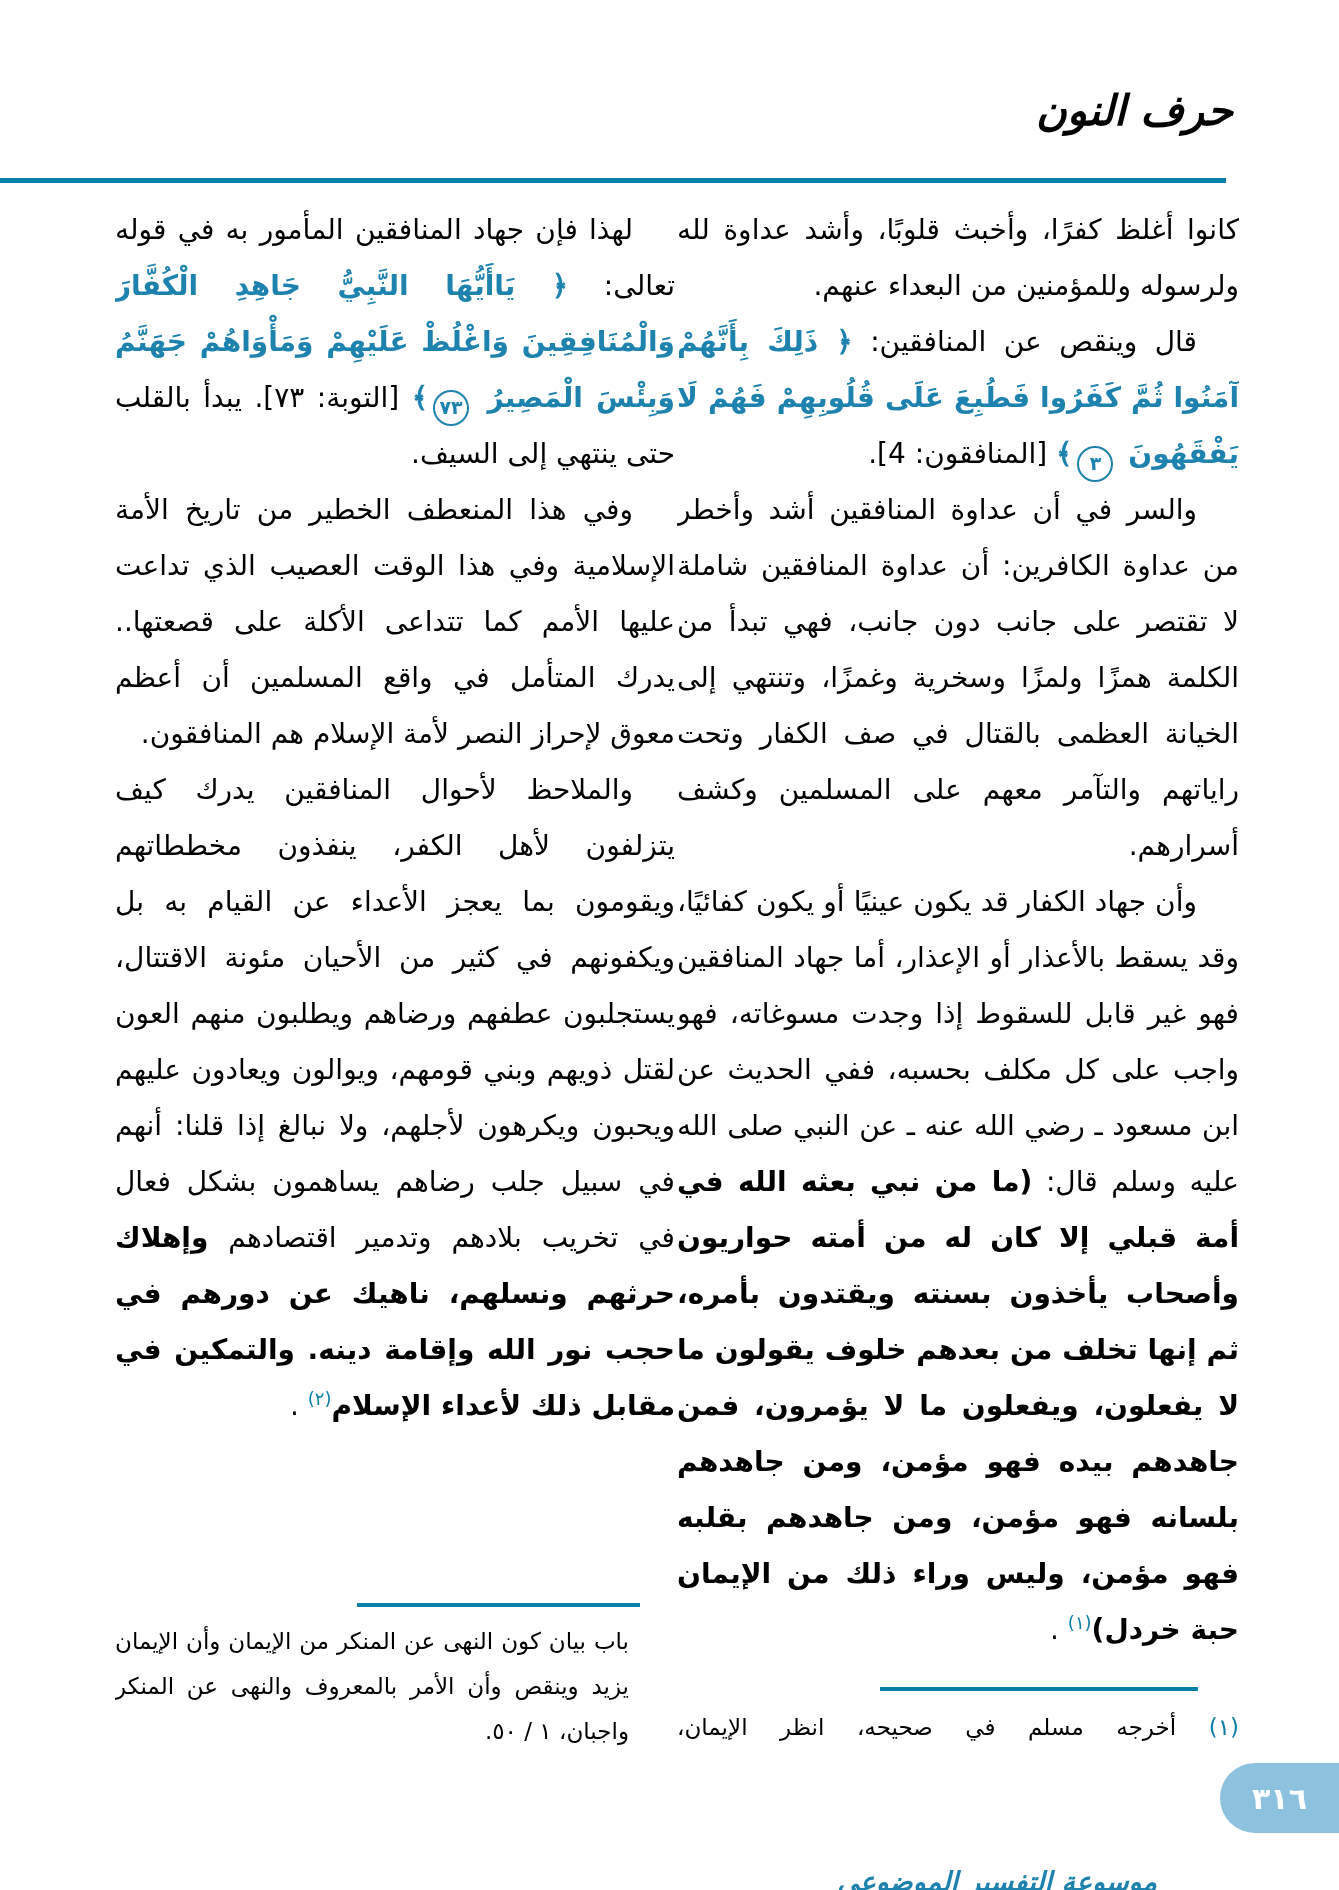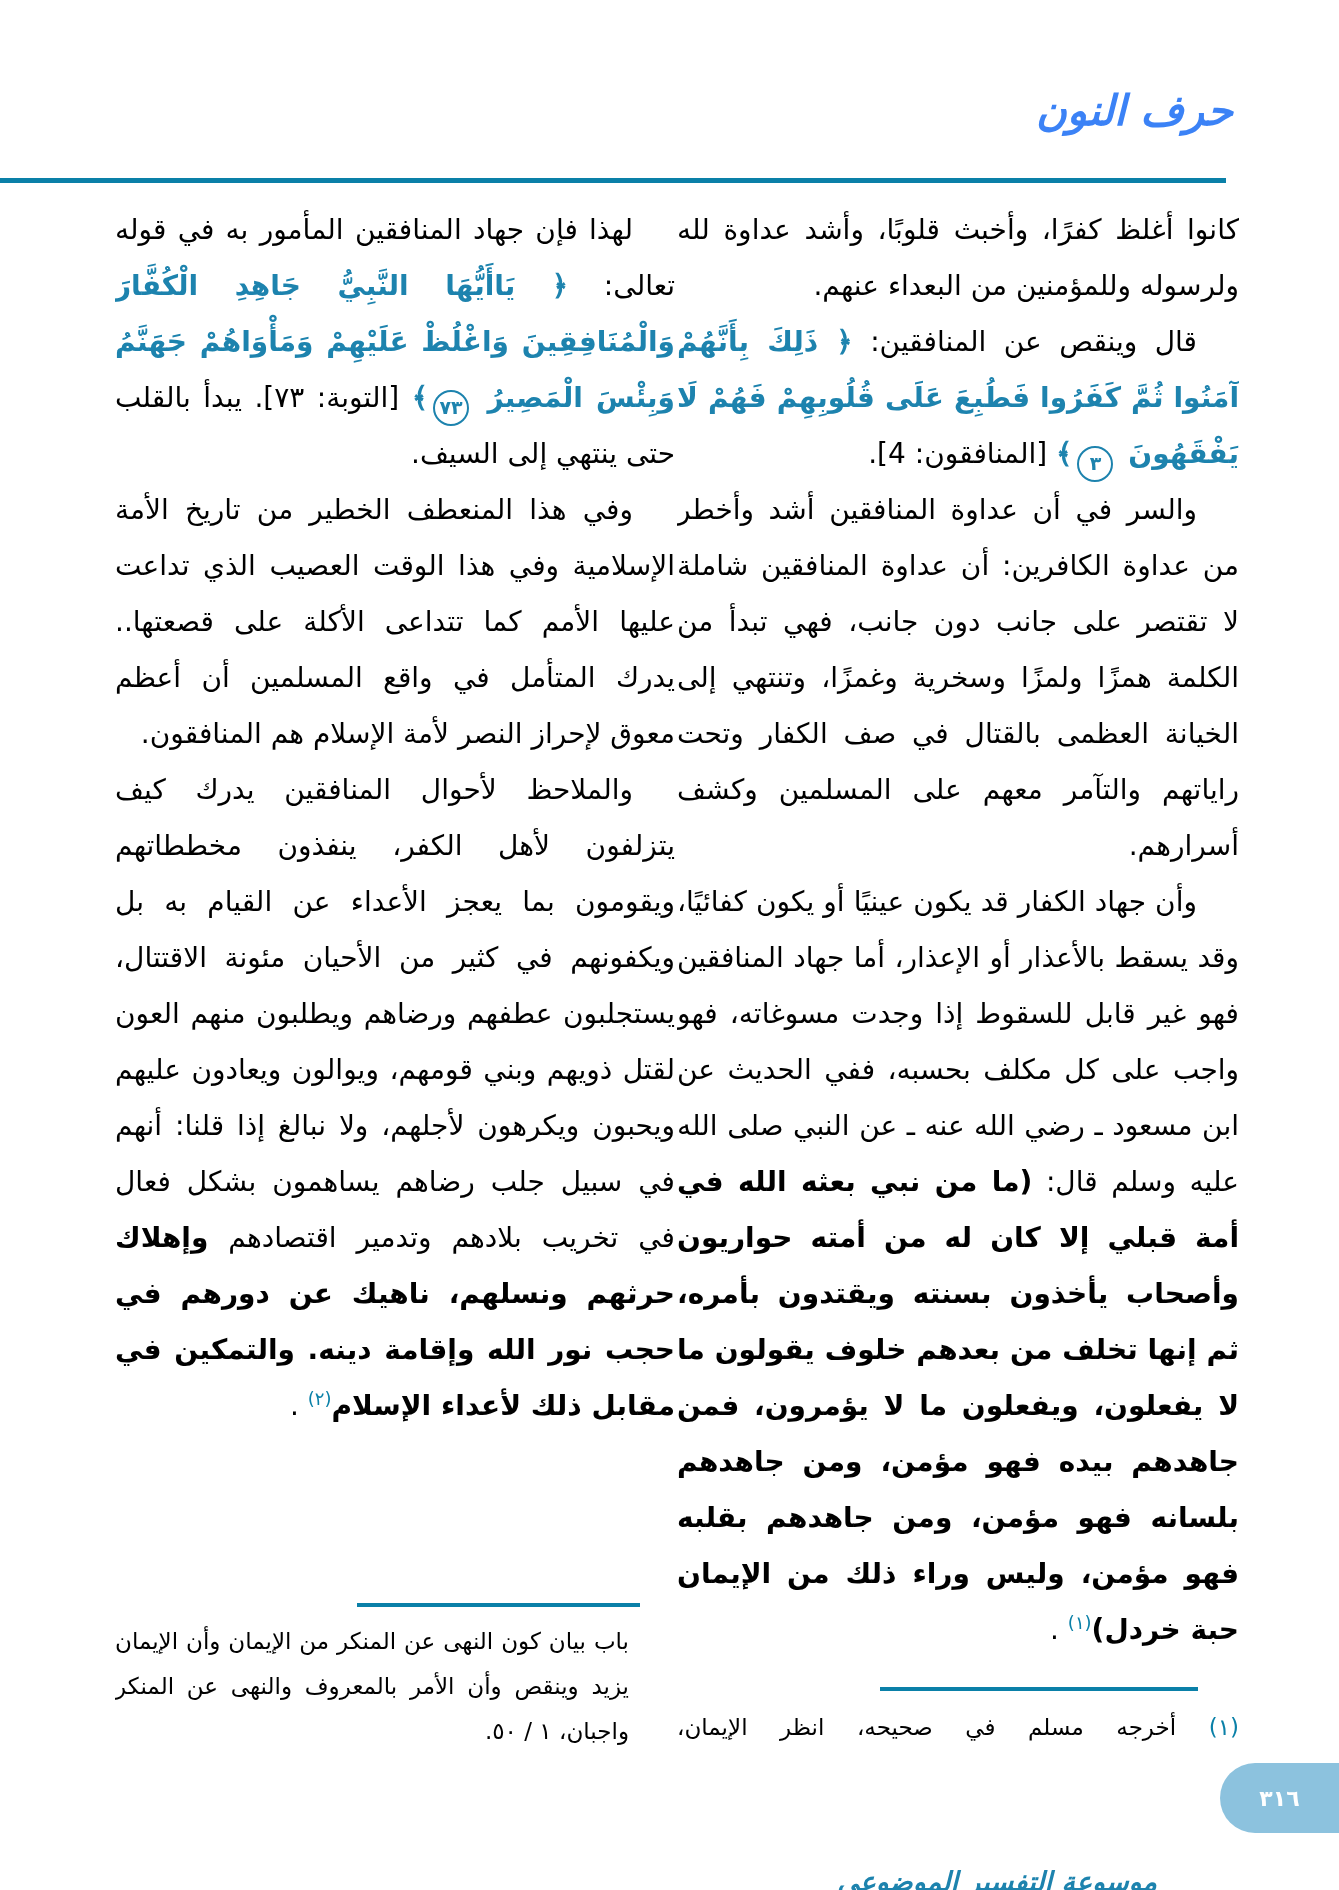--- a/index.html
+++ b/index.html
@@ -7,21 +7,21 @@
     width:1339px;height:1890px;position:relative;background:#ffffff;
     font-family:"DejaVu Sans",sans-serif;direction:rtl;color:#000;
     overflow:hidden;
   }
   .page{position:absolute;inset:0;overflow:hidden;}
 
   
   .header-title{
     position:absolute;top:86px;right:106px;
     font-size:42px;font-weight:bold;font-style:italic;
-    color:#3b82f6;white-space:nowrap;
+    color:#000000;white-space:nowrap;
   }
   .header-rule{
     position:absolute;top:178px;left:0;width:1226px;height:5px;
     background:#0A80A8;
   }
 
   
   .col{position:absolute;top:202px;display:flex;flex-direction:column;overflow:hidden;}
   .col-right{right:100px;width:562px;height:1548px;margin-left:22px;}
   .col-left{left:115px;width:560px;height:1552px;}
@@ -54,21 +54,21 @@
   .logo{
     position:absolute;top:1862px;right:182px;text-align:center;
     color:#1D83AE;font-weight:bold;font-style:italic;white-space:nowrap;
   }
   .logo-line1{font-size:27px;line-height:40px;}
   .logo-line2{font-size:20px;line-height:24px;}
   .page-tab{
     position:absolute;top:1763px;right:0;width:119px;height:70px;
     background:#8CC2DE;border-radius:36px 0 0 36px;
     display:flex;align-items:center;justify-content:center;
-    color:#ffffff;font-size:22px;font-weight:bold;
+    color:#ffffff;font-size:30px;font-weight:bold;
   }
 </style>
 </head>
 <body>
 
 <div class="page">
 
   <div class="header-title">حرف النون</div>
   <div class="header-rule"></div>
 

